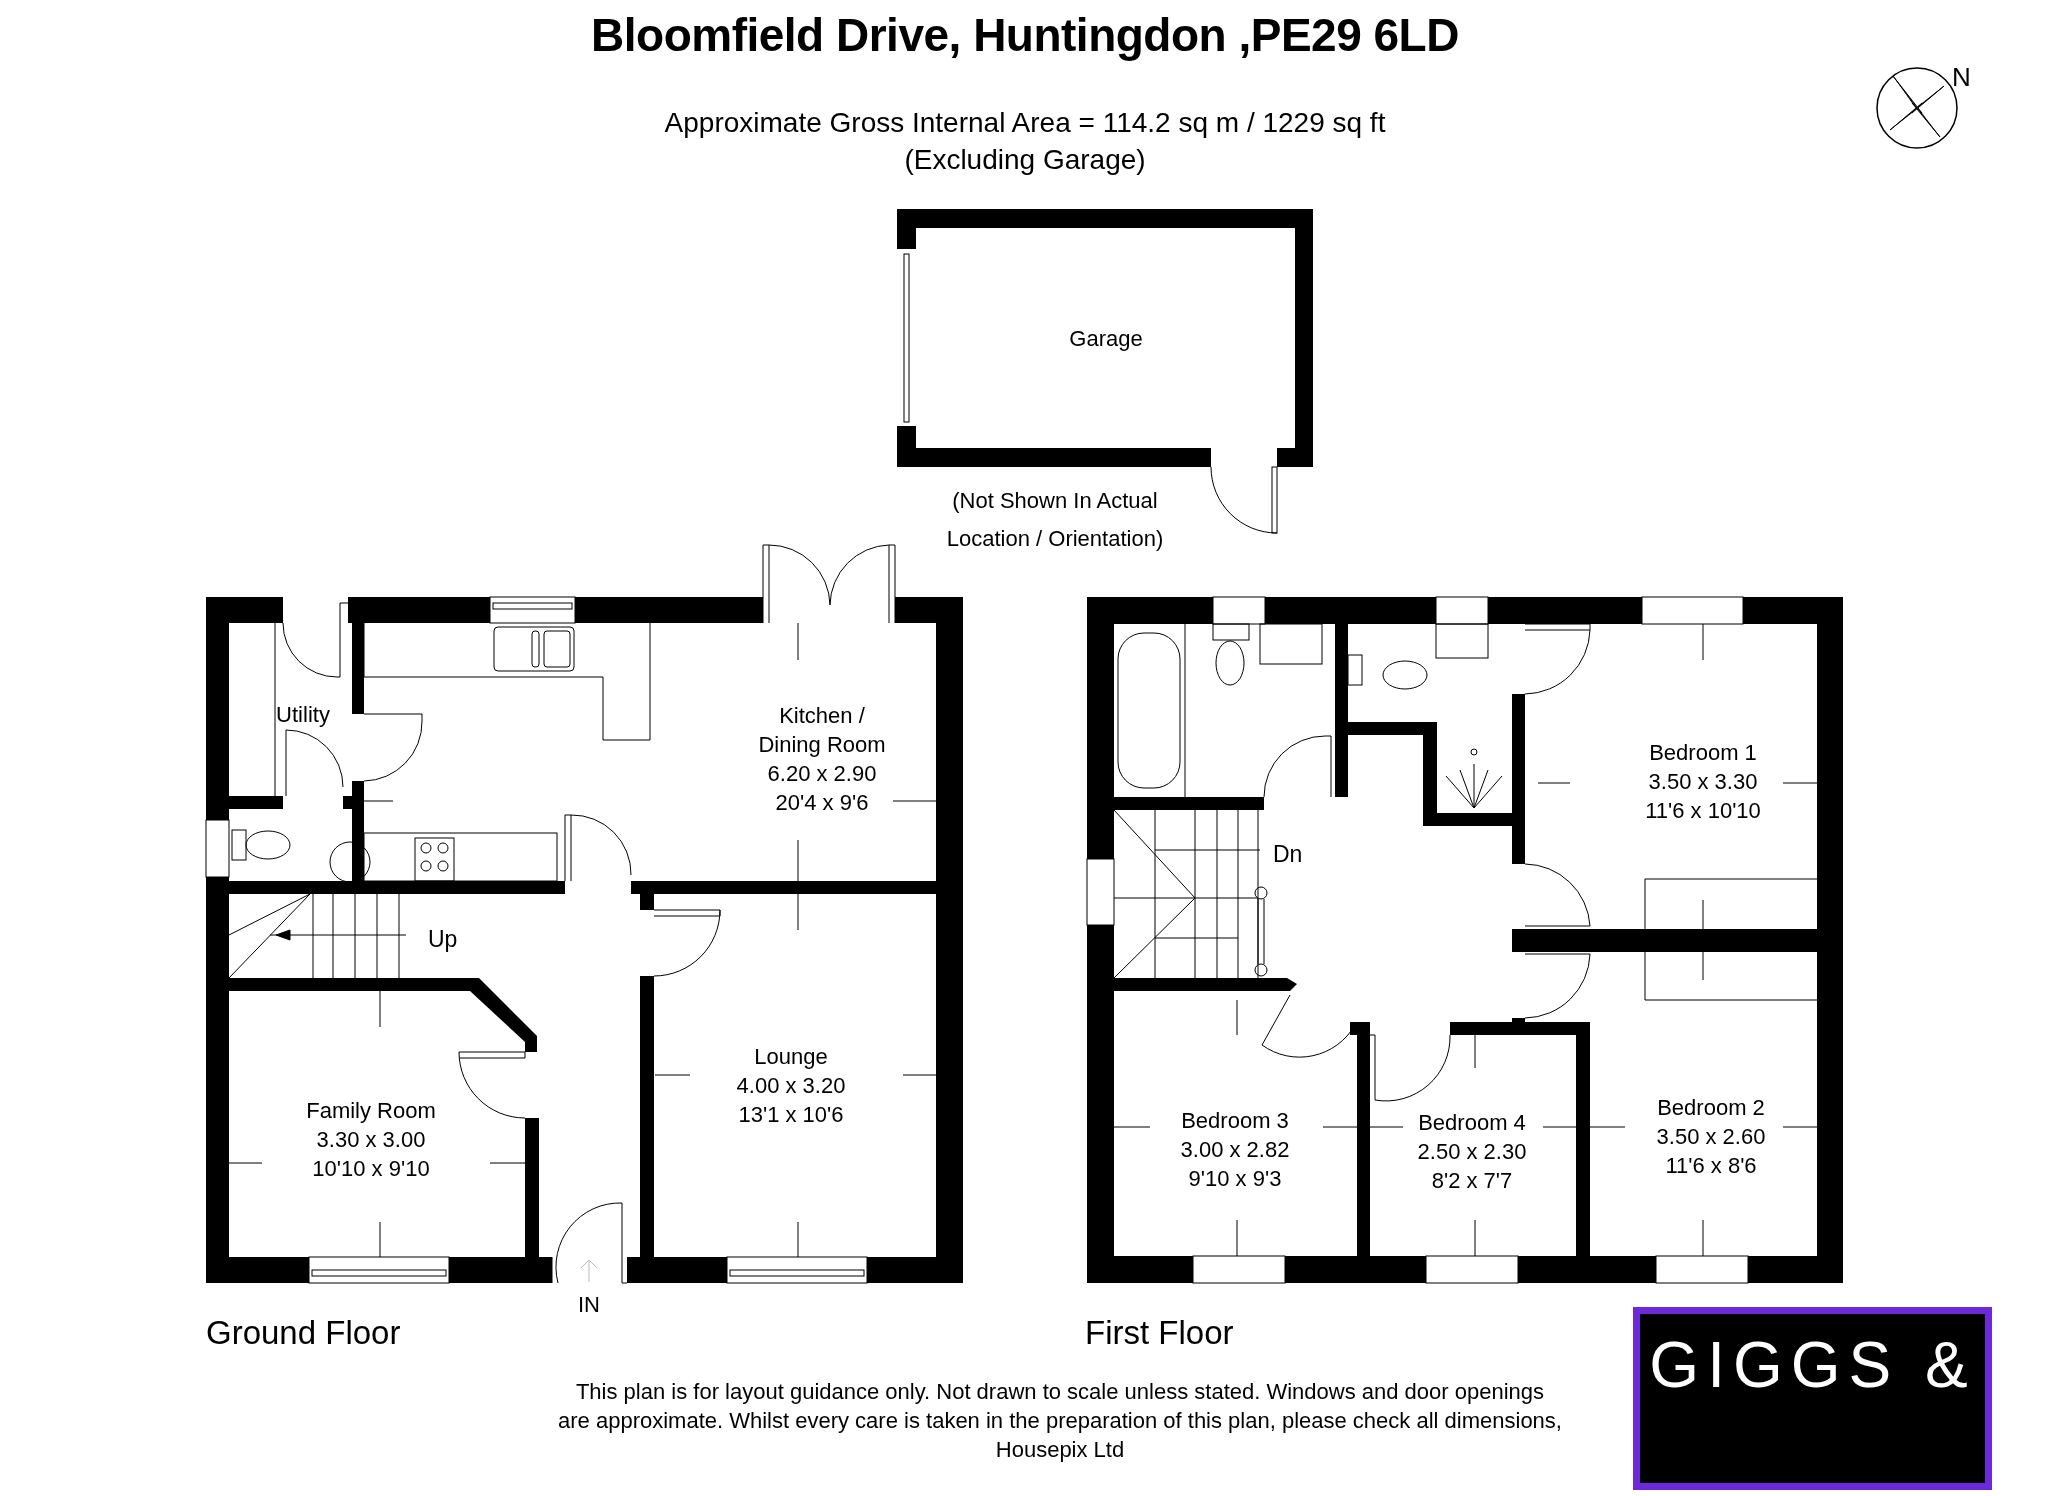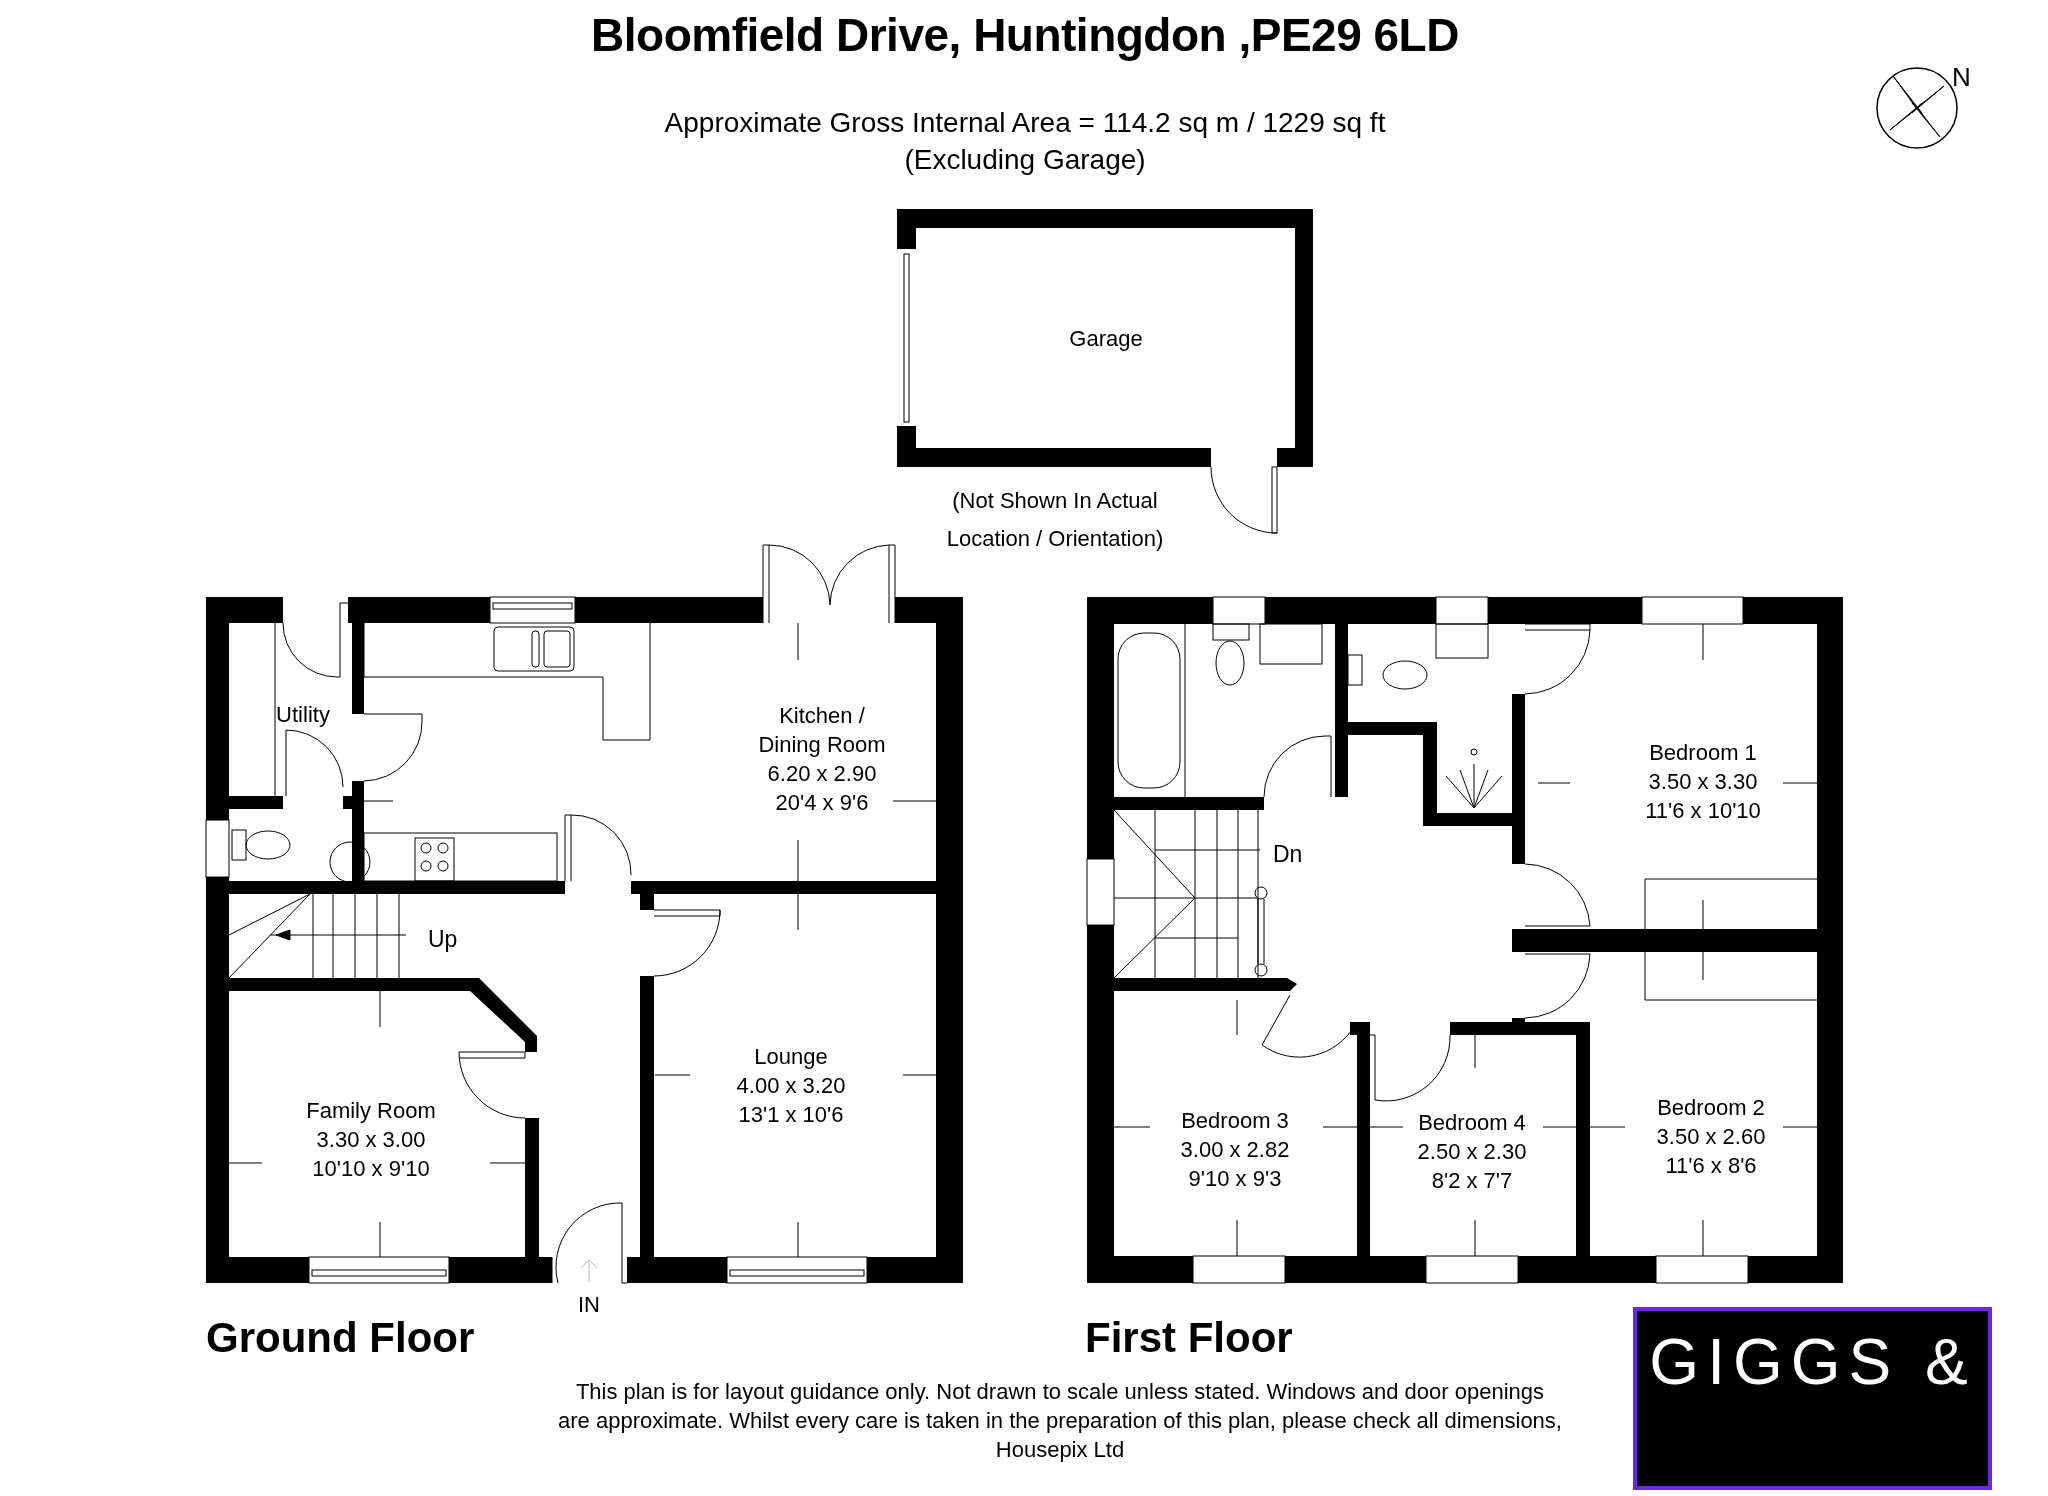--- a/index.html
+++ b/index.html
@@ -1,22 +1,22 @@
 <!DOCTYPE html>
 <html><head>
 <meta charset="utf-8">
 <style>
   html, body { margin:0; padding:0; background:#ffffff; }
   body { width:2048px; height:1496px; position:relative; overflow:hidden; font-family:"Liberation Sans", sans-serif; color:#000; }
   .abs { position:absolute; }
   .title { left:0; width:2050px; top:8px; text-align:center; font-size:46px; font-weight:bold; letter-spacing:-0.5px; }
   .subtitle { left:0; width:2050px; top:104px; text-align:center; font-size:28px; line-height:37px; }
-  .floor-label { font-size:42px; font-weight:bold; }
+  .floor-label { font-size:33px; font-weight:normal; }
   .disclaimer { left:440px; width:1240px; top:1377px; text-align:center; font-size:22px; line-height:29px; }
-  .logo { left:1633px; top:1307px; width:359px; height:183px; background:#000; border:4px solid #6d28d9; box-sizing:border-box; color:#fff; }
+  .logo { left:1633px; top:1307px; width:359px; height:183px; background:#000; border:7px solid #6d28d9; box-sizing:border-box; color:#fff; }
   .logo-line { position:absolute; left:0; width:100%; text-align:center; font-size:64px; letter-spacing:8px; font-weight:normal; }
   svg.plan { position:absolute; left:0; top:0; }
   svg text { font-family:"Liberation Sans", sans-serif; }
   .room-label { font-size:22px; text-anchor:middle; }
 </style>
 </head>
 <body>
 
 <div class="abs title">Bloomfield Drive, Huntingdon ,PE29 6LD</div>
 <div class="abs subtitle">

